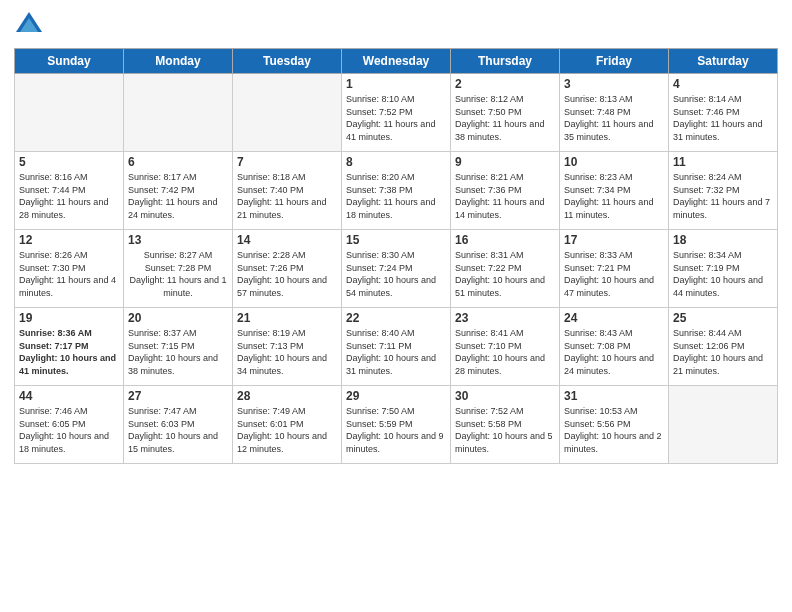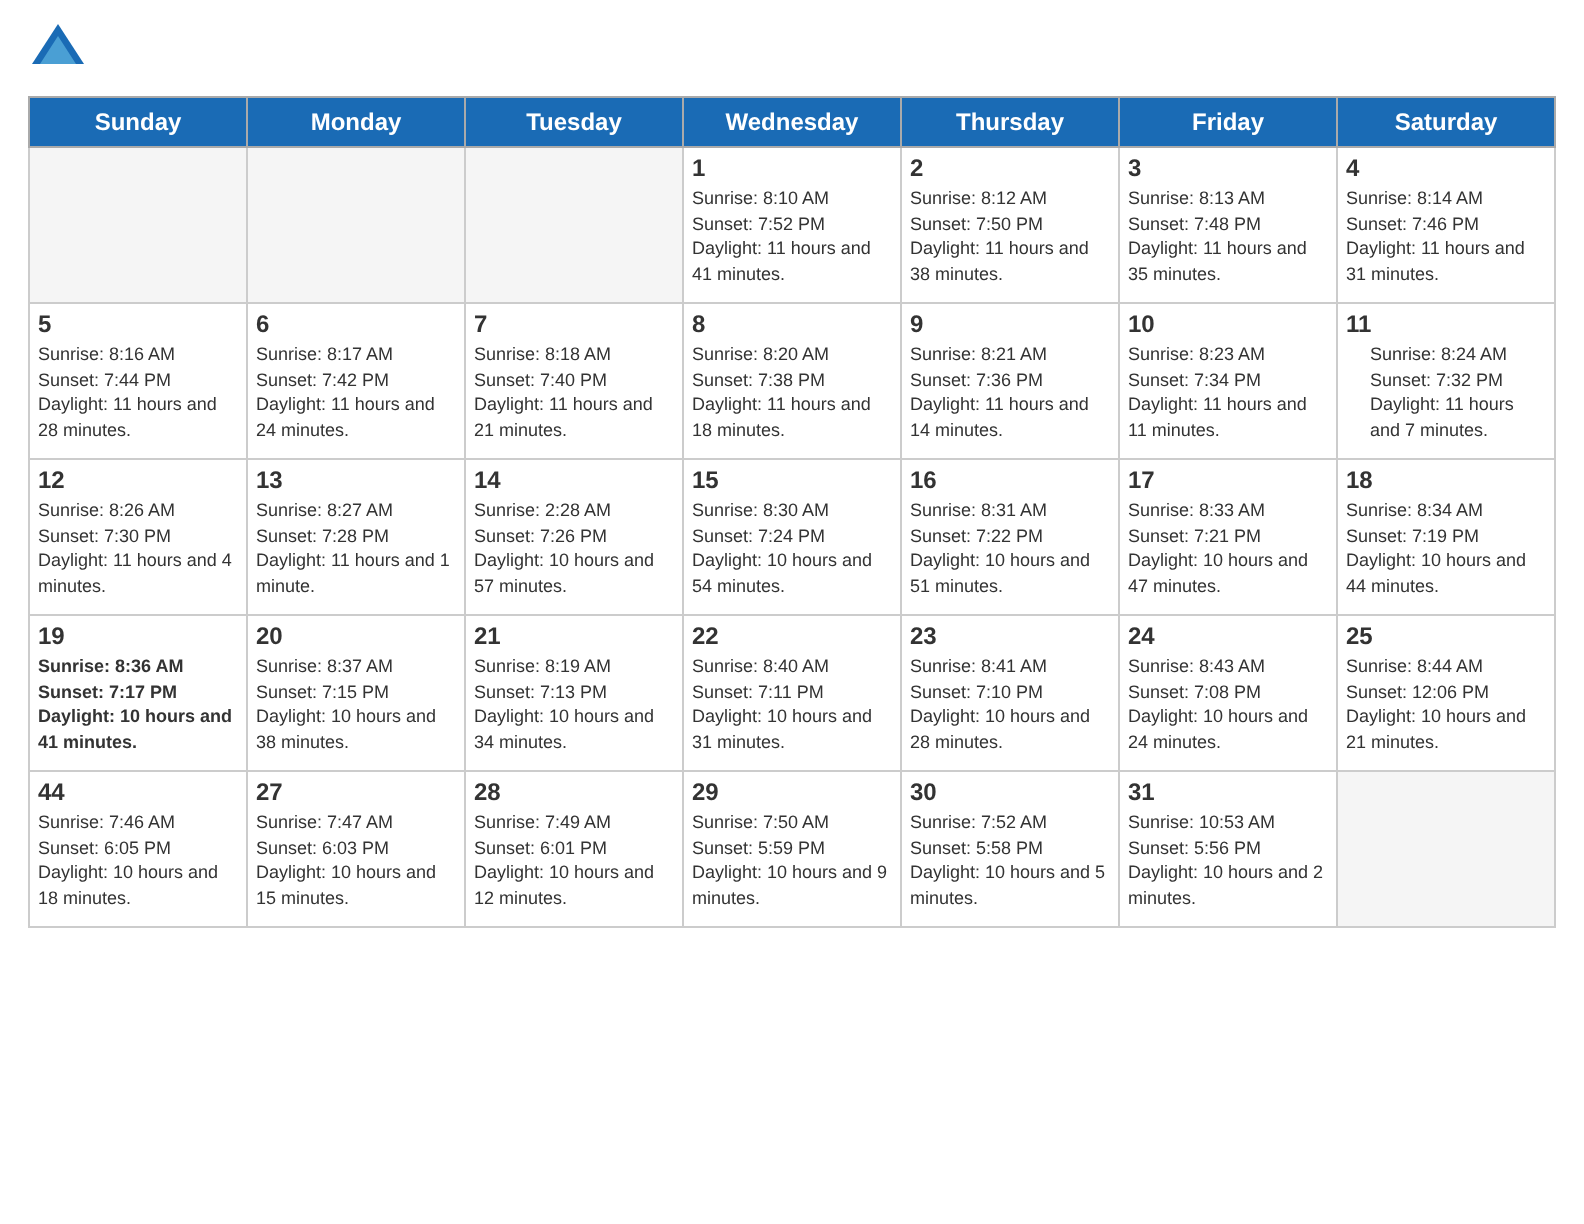--- a/index.html
+++ b/index.html
@@ -190,35 +190,35 @@
 Daylight: 11 hours and 14 minutes.</div>
           </td>
           <td>
             <span class="day-num">10</span>
             <div class="day-info" style="white-space: pre-line;">Sunrise: 8:23 AM
 Sunset: 7:34 PM
 Daylight: 11 hours and 11 minutes.</div>
           </td>
           <td>
             <span class="day-num">11</span>
-            <div class="day-info" style="white-space: pre-line; margin-left: 12px;">Sunrise: 8:24 AM
+            <div class="day-info" style="white-space: pre-line;">Sunrise: 8:24 AM
 Sunset: 7:32 PM
 Daylight: 11 hours and 7 minutes.</div>
           </td>
         </tr>
         <tr>
           <td>
             <span class="day-num">12</span>
             <div class="day-info" style="white-space: pre-line;">Sunrise: 8:26 AM
 Sunset: 7:30 PM
 Daylight: 11 hours and 4 minutes.</div>
           </td>
           <td>
             <span class="day-num">13</span>
-            <div class="day-info" style="white-space: pre-line;">Sunrise: 8:27 AM
+            <div class="day-info" style="white-space: pre-line; text-align: center;">Sunrise: 8:27 AM
 Sunset: 7:28 PM
 Daylight: 11 hours and 1 minute.</div>
           </td>
           <td>
             <span class="day-num">14</span>
             <div class="day-info" style="white-space: pre-line;">Sunrise: 2:28 AM
 Sunset: 7:26 PM
 Daylight: 10 hours and 57 minutes.</div>
           </td>
           <td>

